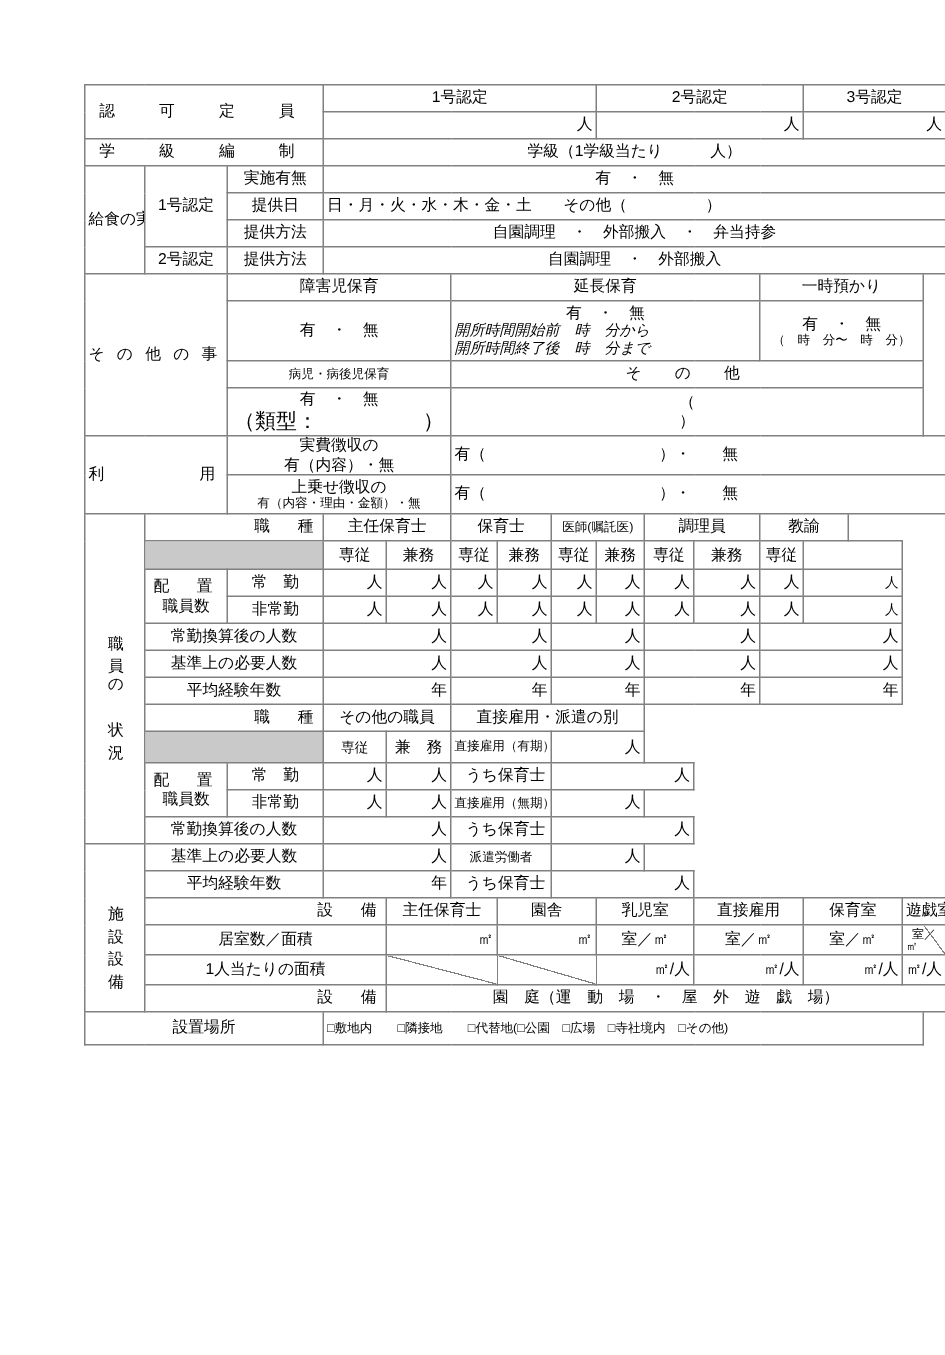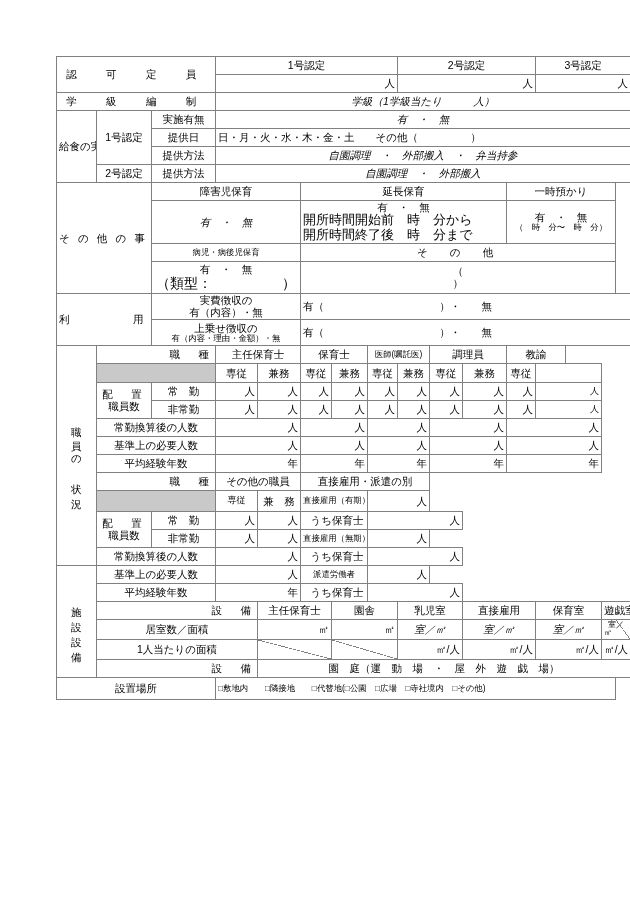--- a/index.html
+++ b/index.html
@@ -25,28 +25,28 @@
     line-height:1.15;
     background:#ffffff;
     height:17px;
     overflow:hidden;
     white-space:nowrap;
   }
   
   td.hd{background:#c9c9c9;text-align:center;}
   td.hdL{background:#c9c9c9;text-align:center;}
   td.hdR{background:#c9c9c9;text-align:right;margin-left:28px;}
-  td.c{text-align:center;font-style:italic;}
+  td.c{text-align:center;}
   td.r{text-align:right;}
   td.l{text-align:left;}
   .sp{letter-spacing:.38em;}
   .sp2{letter-spacing:.9em;}
   .sp3{letter-spacing:.55em;}
   .sp4{letter-spacing:1.35em;}
-  .tiny{font-size:13px;letter-spacing:0;}
+  .tiny{font-size:10px;letter-spacing:0;font-style:italic;}
   .sm{font-size:14px;}
   .xs{font-size:8.4px;}
   .vert{
     writing-mode:vertical-rl;
     text-orientation:upright;
     margin:0 auto;
     line-height:1;
     letter-spacing:.15em;
   }
   .vtxt{display:block;text-align:center;}

